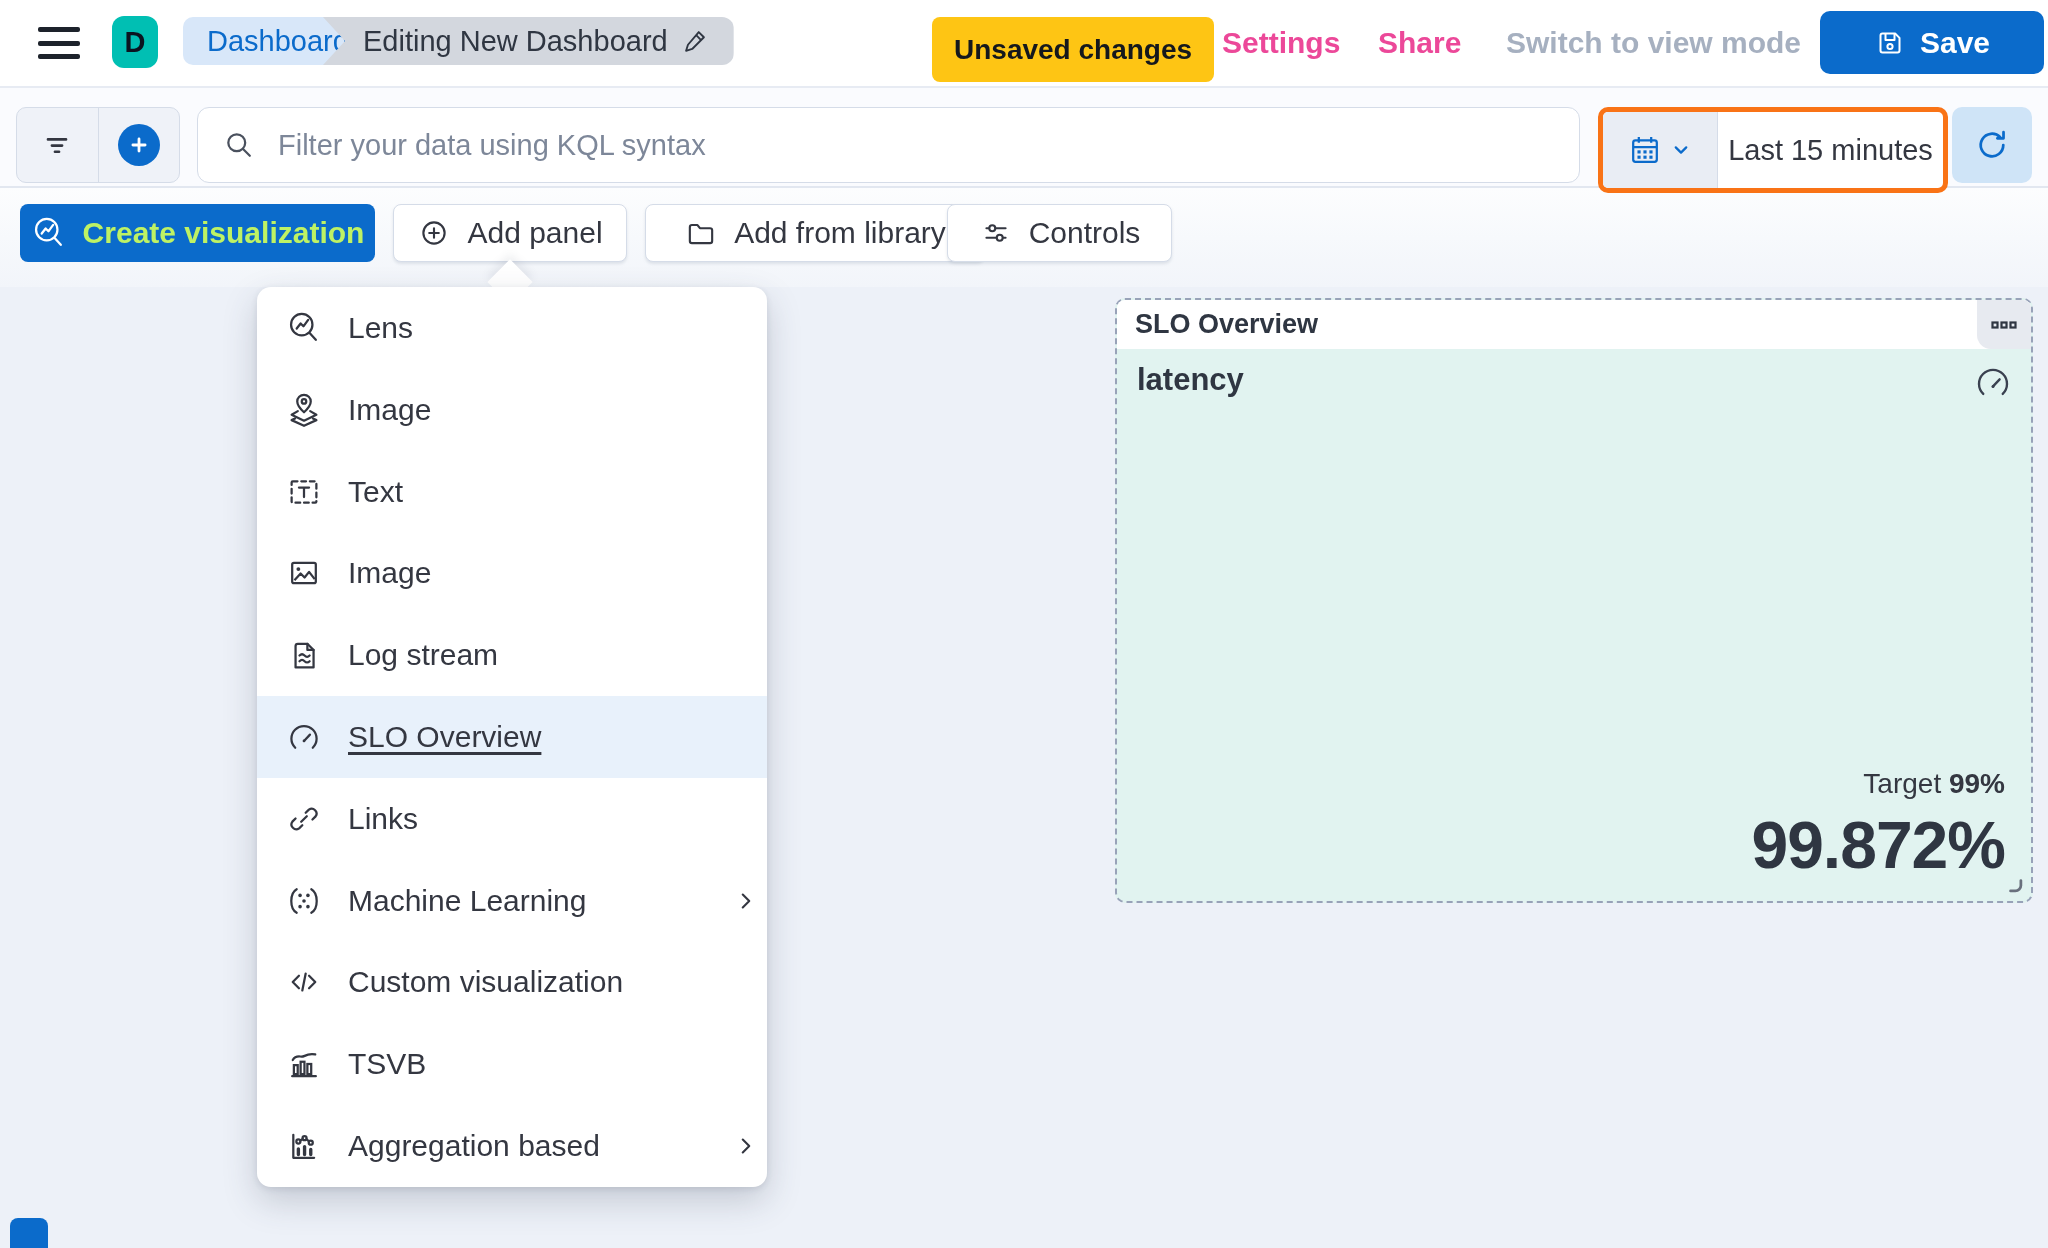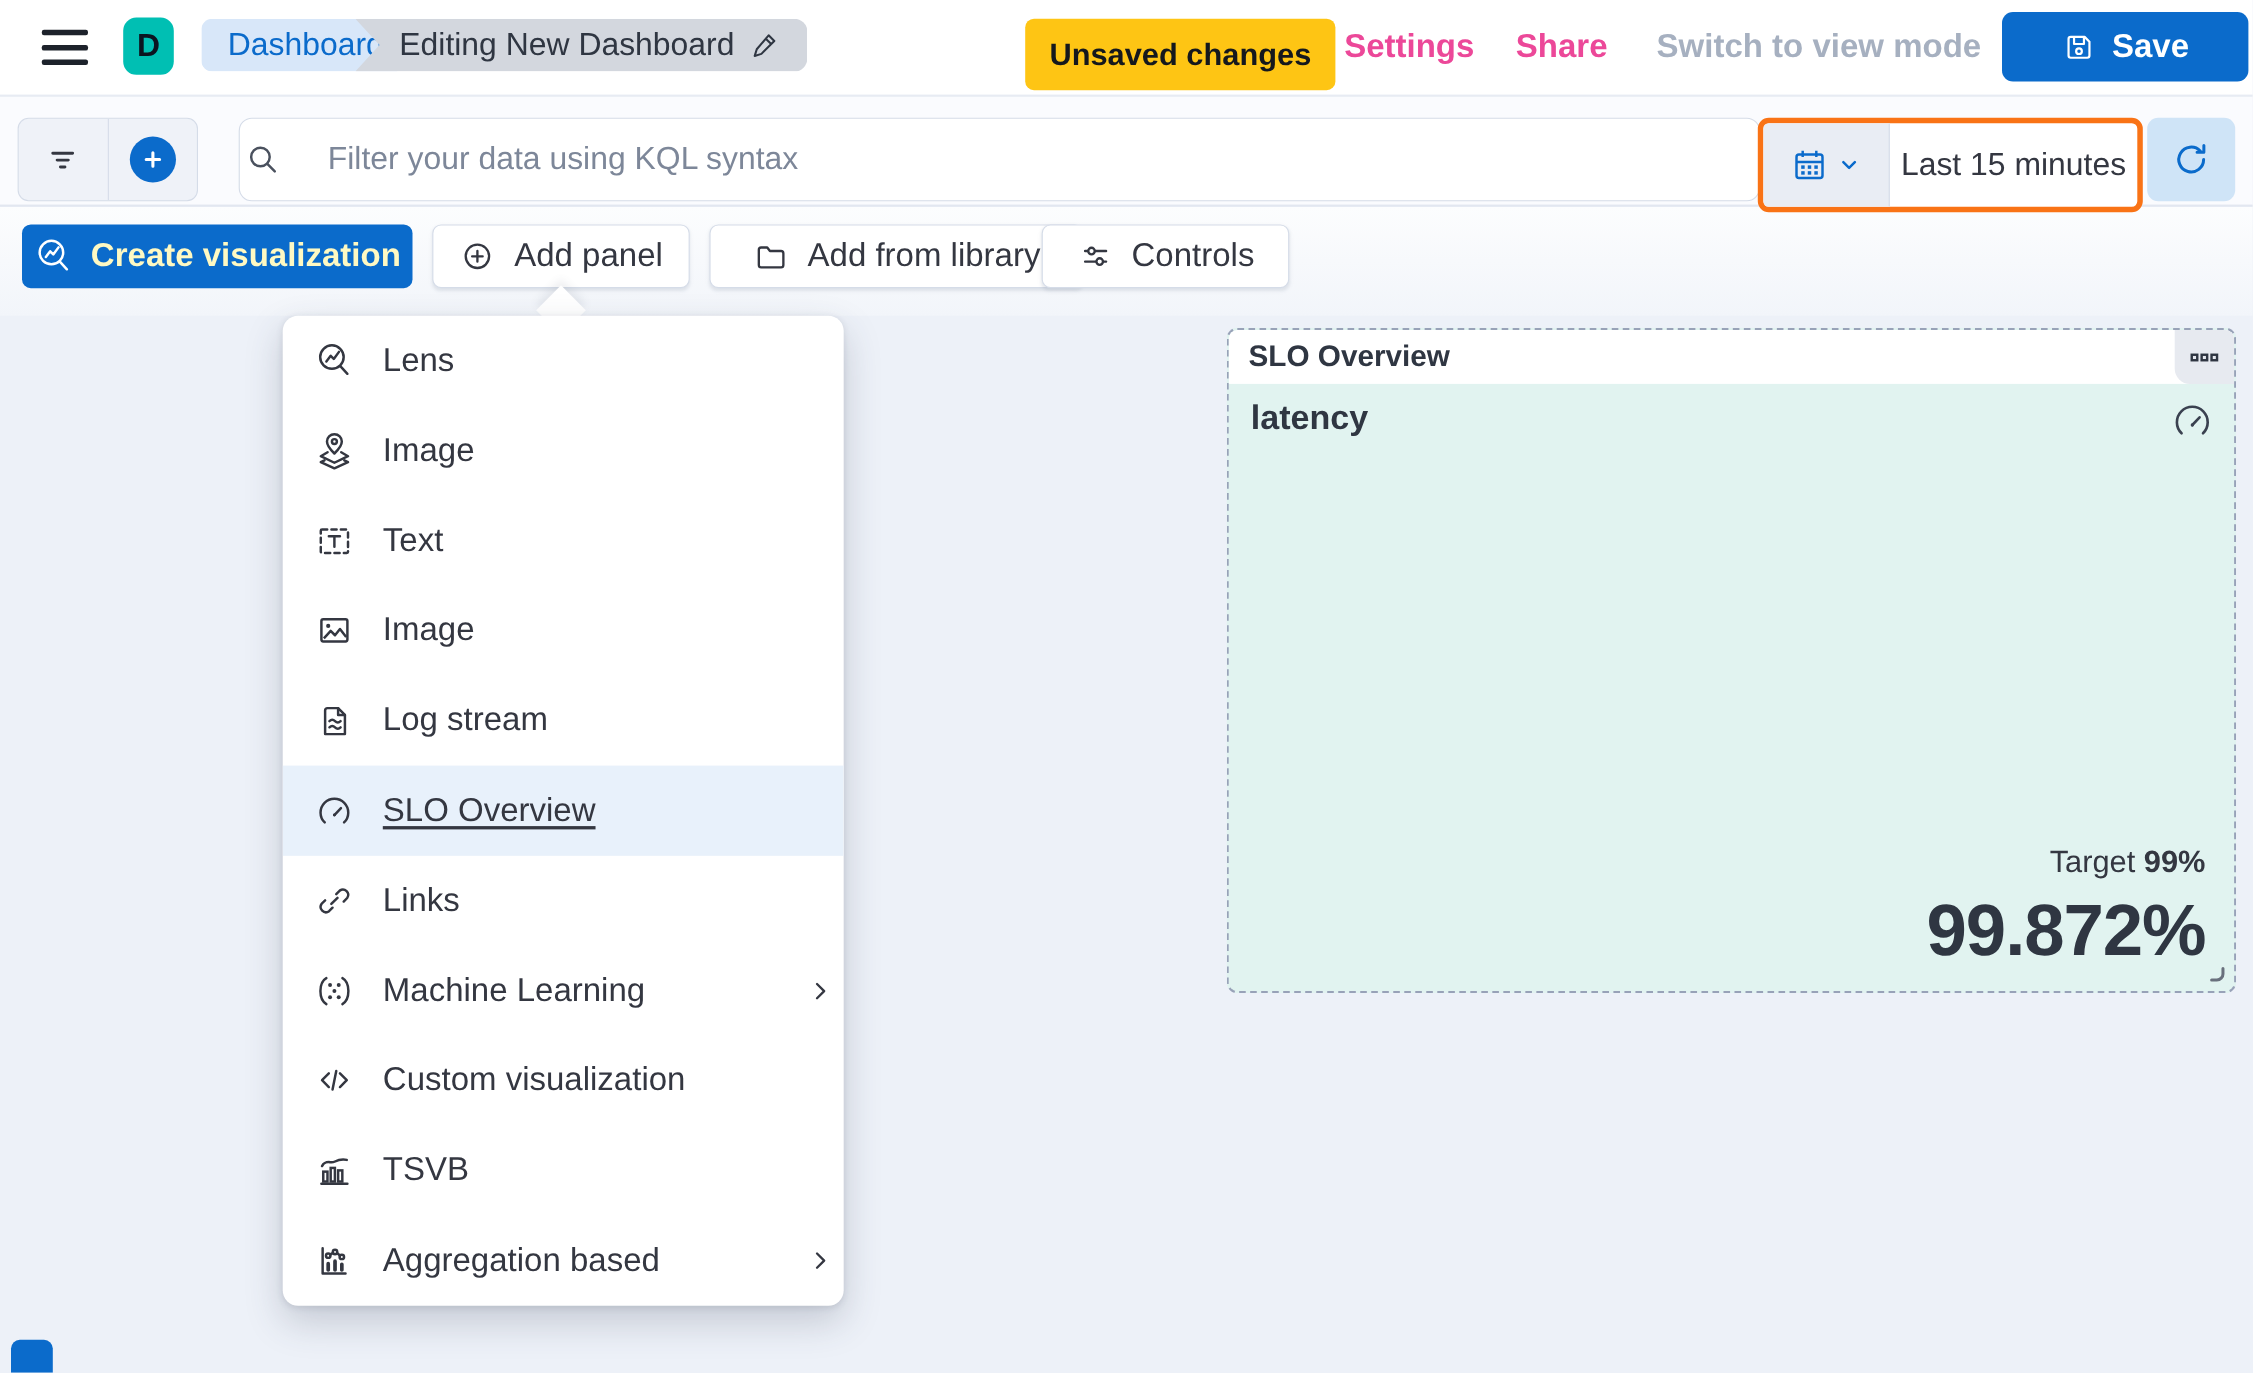--- a/index.html
+++ b/index.html
@@ -35,35 +35,35 @@
   
   .filterbar{left:0;top:88px;width:2048px;height:98px;background:#fafbfe;border-bottom:2px solid #e2e7f0;z-index:15;}
   .filter-group{left:16px;top:19px;width:162px;height:74px;border:1px solid #d5dce8;border-radius:10px;
           background:#eff2f8;display:flex;overflow:hidden;}
   .filter-seg{flex:1;display:flex;align-items:center;justify-content:center;cursor:pointer;}
   .filter-seg:first-child{border-right:1px solid #d5dce8;}
   .plus-circle{width:42px;height:42px;border-radius:50%;background:#0b6bcb;display:flex;align-items:center;justify-content:center;}
   .search-wrap{left:197px;top:19px;width:1383px;height:76px;}
   .search-input{width:100%;height:100%;box-sizing:border-box;border:1px solid #d5dce8;border-radius:12px;
           background:#fff;padding:0 24px 0 80px;font-size:29px;color:#343741;outline:none;
-          font-family:"Liberation Sans","DejaVu Sans",sans-serif;margin-left:20px;}
+          font-family:"Liberation Sans","DejaVu Sans",sans-serif;}
   .search-input::placeholder{color:#7d8799;}
   .search-icon{left:24px;top:20px;pointer-events:none;}
   .date-group{left:1598px;top:19px;width:340px;height:76px;border:5px solid #f97316;border-radius:10px;
           background:#fff;display:flex;overflow:hidden;}
   .date-cal{width:114px;background:#e9edf4;border-right:1px solid #d5dce8;display:flex;align-items:center;justify-content:center;gap:6px;cursor:pointer;}
   .date-text{flex:1;display:flex;align-items:center;justify-content:center;font-size:29px;color:#343741;cursor:pointer;}
   .btn-refresh{left:1952px;top:19px;width:80px;height:76px;border-radius:10px;background:#cfe4f7;
           display:flex;align-items:center;justify-content:center;cursor:pointer;}
 
   
   .toolbar{left:0;top:188px;width:2048px;height:99px;background:linear-gradient(#fcfdfe,#f2f5fa);z-index:10;}
   .tbtn{top:16px;height:58px;border-radius:8px;display:flex;align-items:center;justify-content:center;gap:16px;
         font-size:30px;cursor:pointer;box-sizing:border-box;}
-  .tbtn.primary{left:20px;width:355px;background:#0b6bcb;color:#fef9c3;font-weight:600;}
+  .tbtn.primary{left:20px;width:355px;background:#0b6bcb;color:#bef264;font-weight:600;}
   .tbtn.plain{background:#fff;border:1px solid #d5dce8;color:#343741;font-weight:500;box-shadow:0 2px 3px rgba(152,162,179,.25);}
 
   
   .caret{left:494px;top:266px;width:32px;height:32px;background:#fff;transform:rotate(45deg);
          box-shadow:-4px -4px 8px rgba(80,90,110,.10);z-index:28;}
   .menu{left:257px;top:287px;width:510px;height:900px;background:#fff;border-radius:14px;z-index:30;
         box-shadow:0 14px 34px rgba(55,65,85,.22),0 2px 6px rgba(55,65,85,.12);
         display:flex;flex-direction:column;overflow:hidden;}
   .menu-item{height:81.8px;flex:1;display:flex;align-items:center;gap:26px;padding:0 8px 0 29px;cursor:pointer;}
   .menu-item .mi-icon{width:36px;height:36px;color:#343741;flex:none;}

